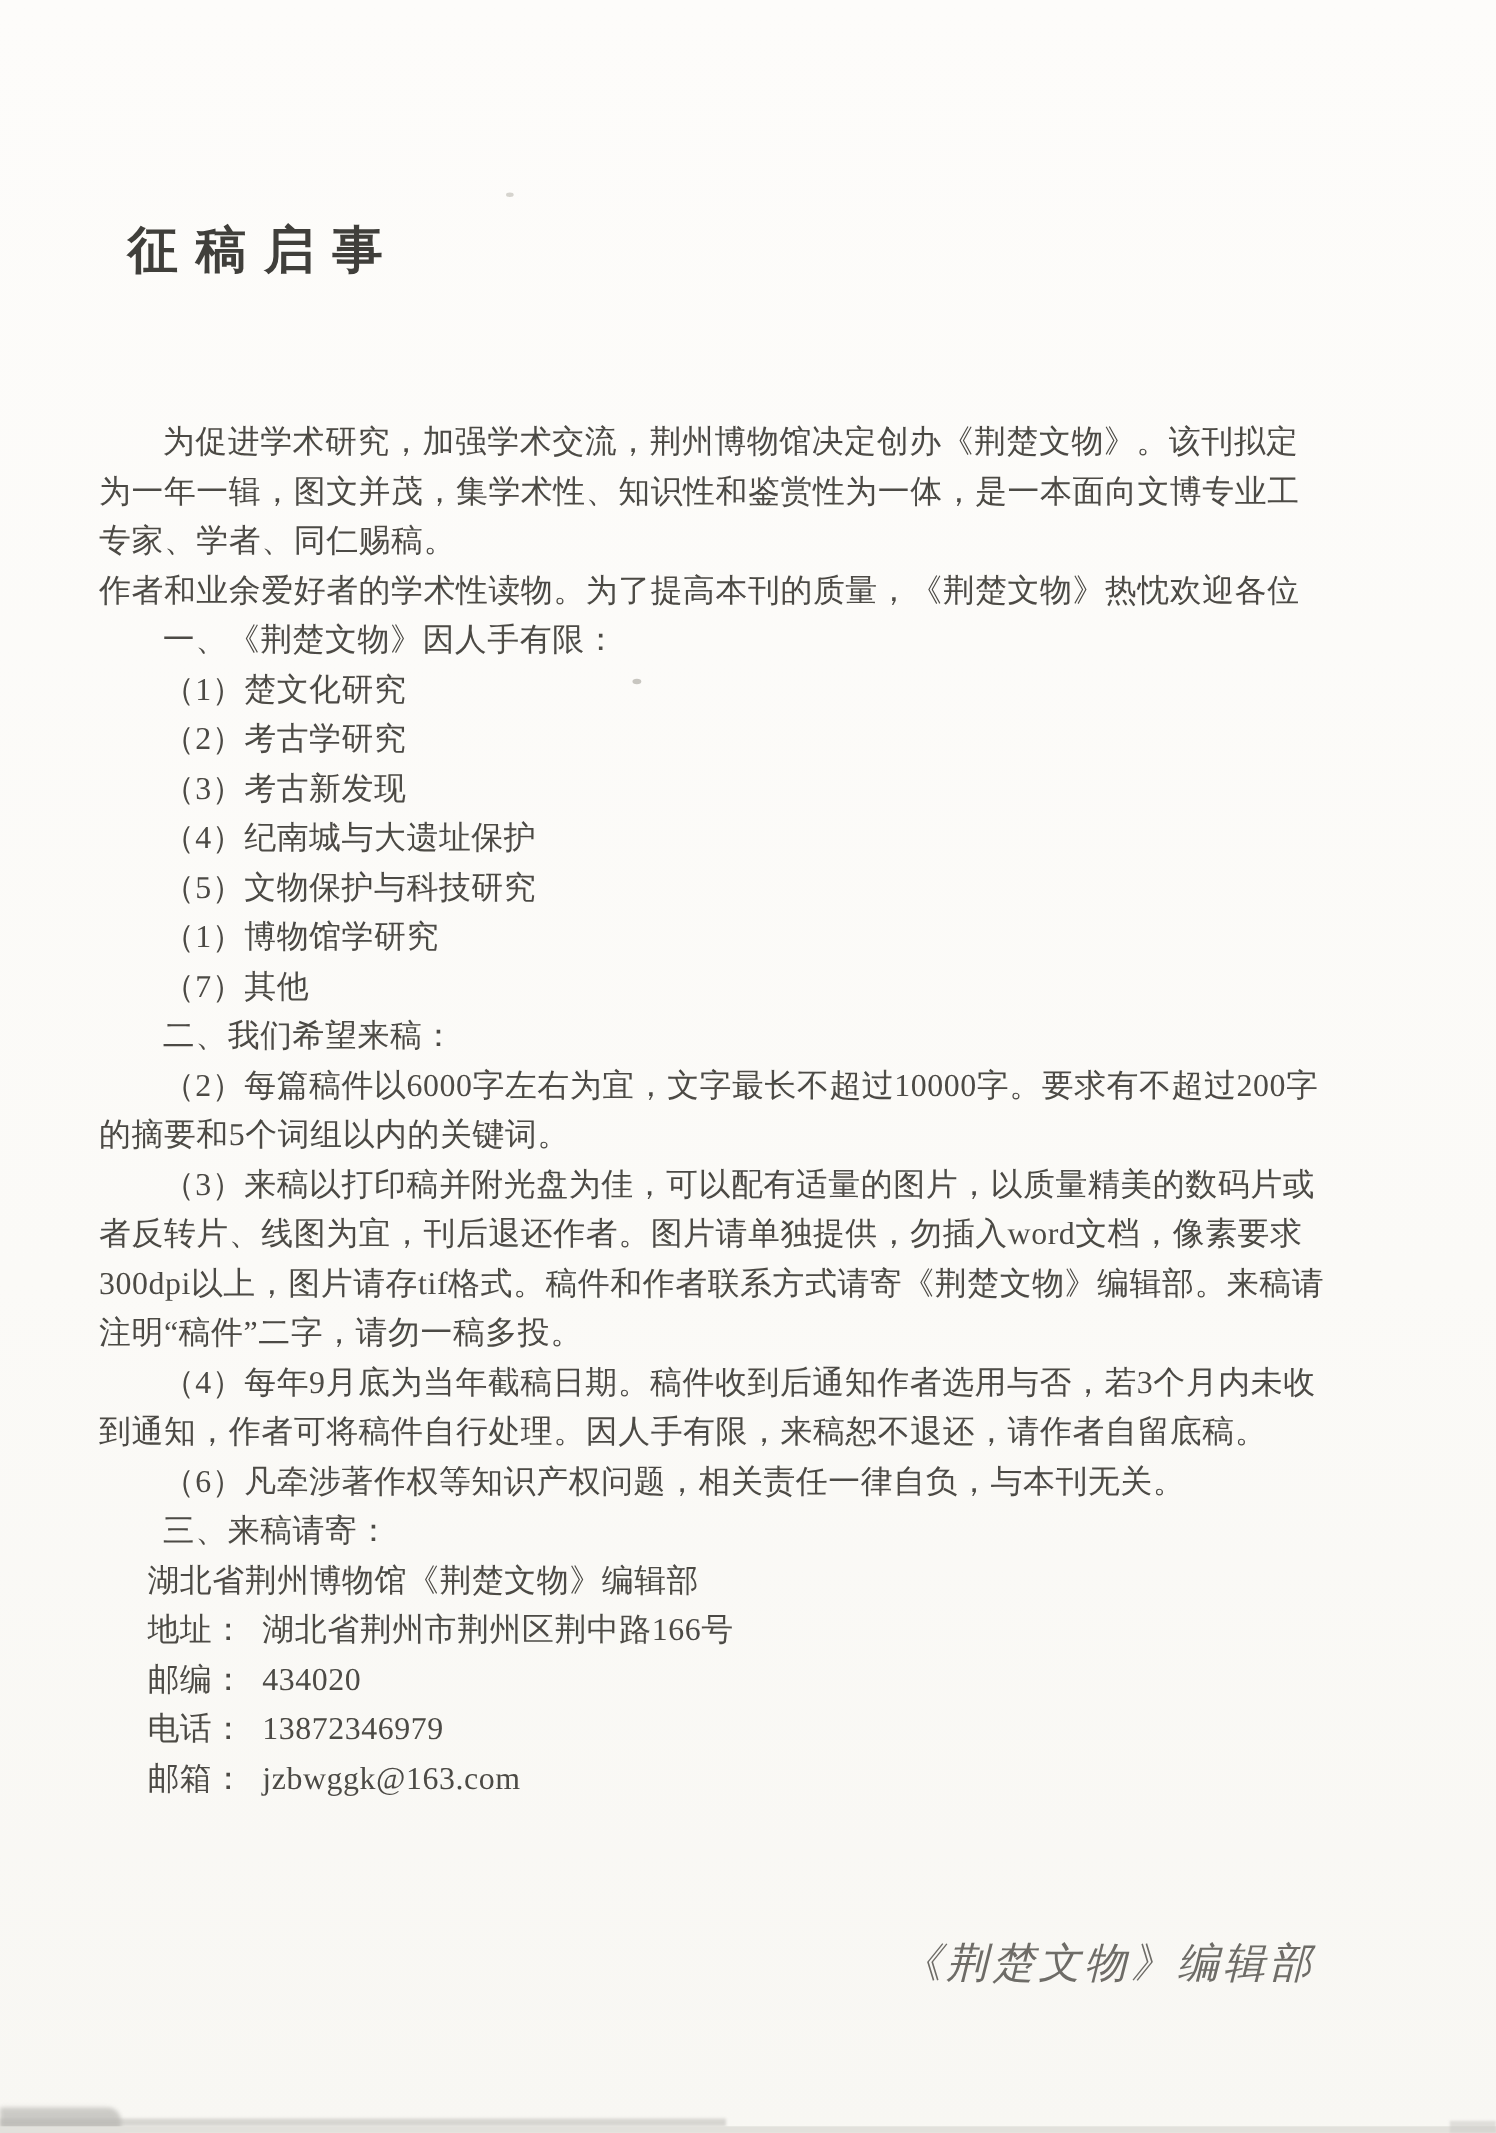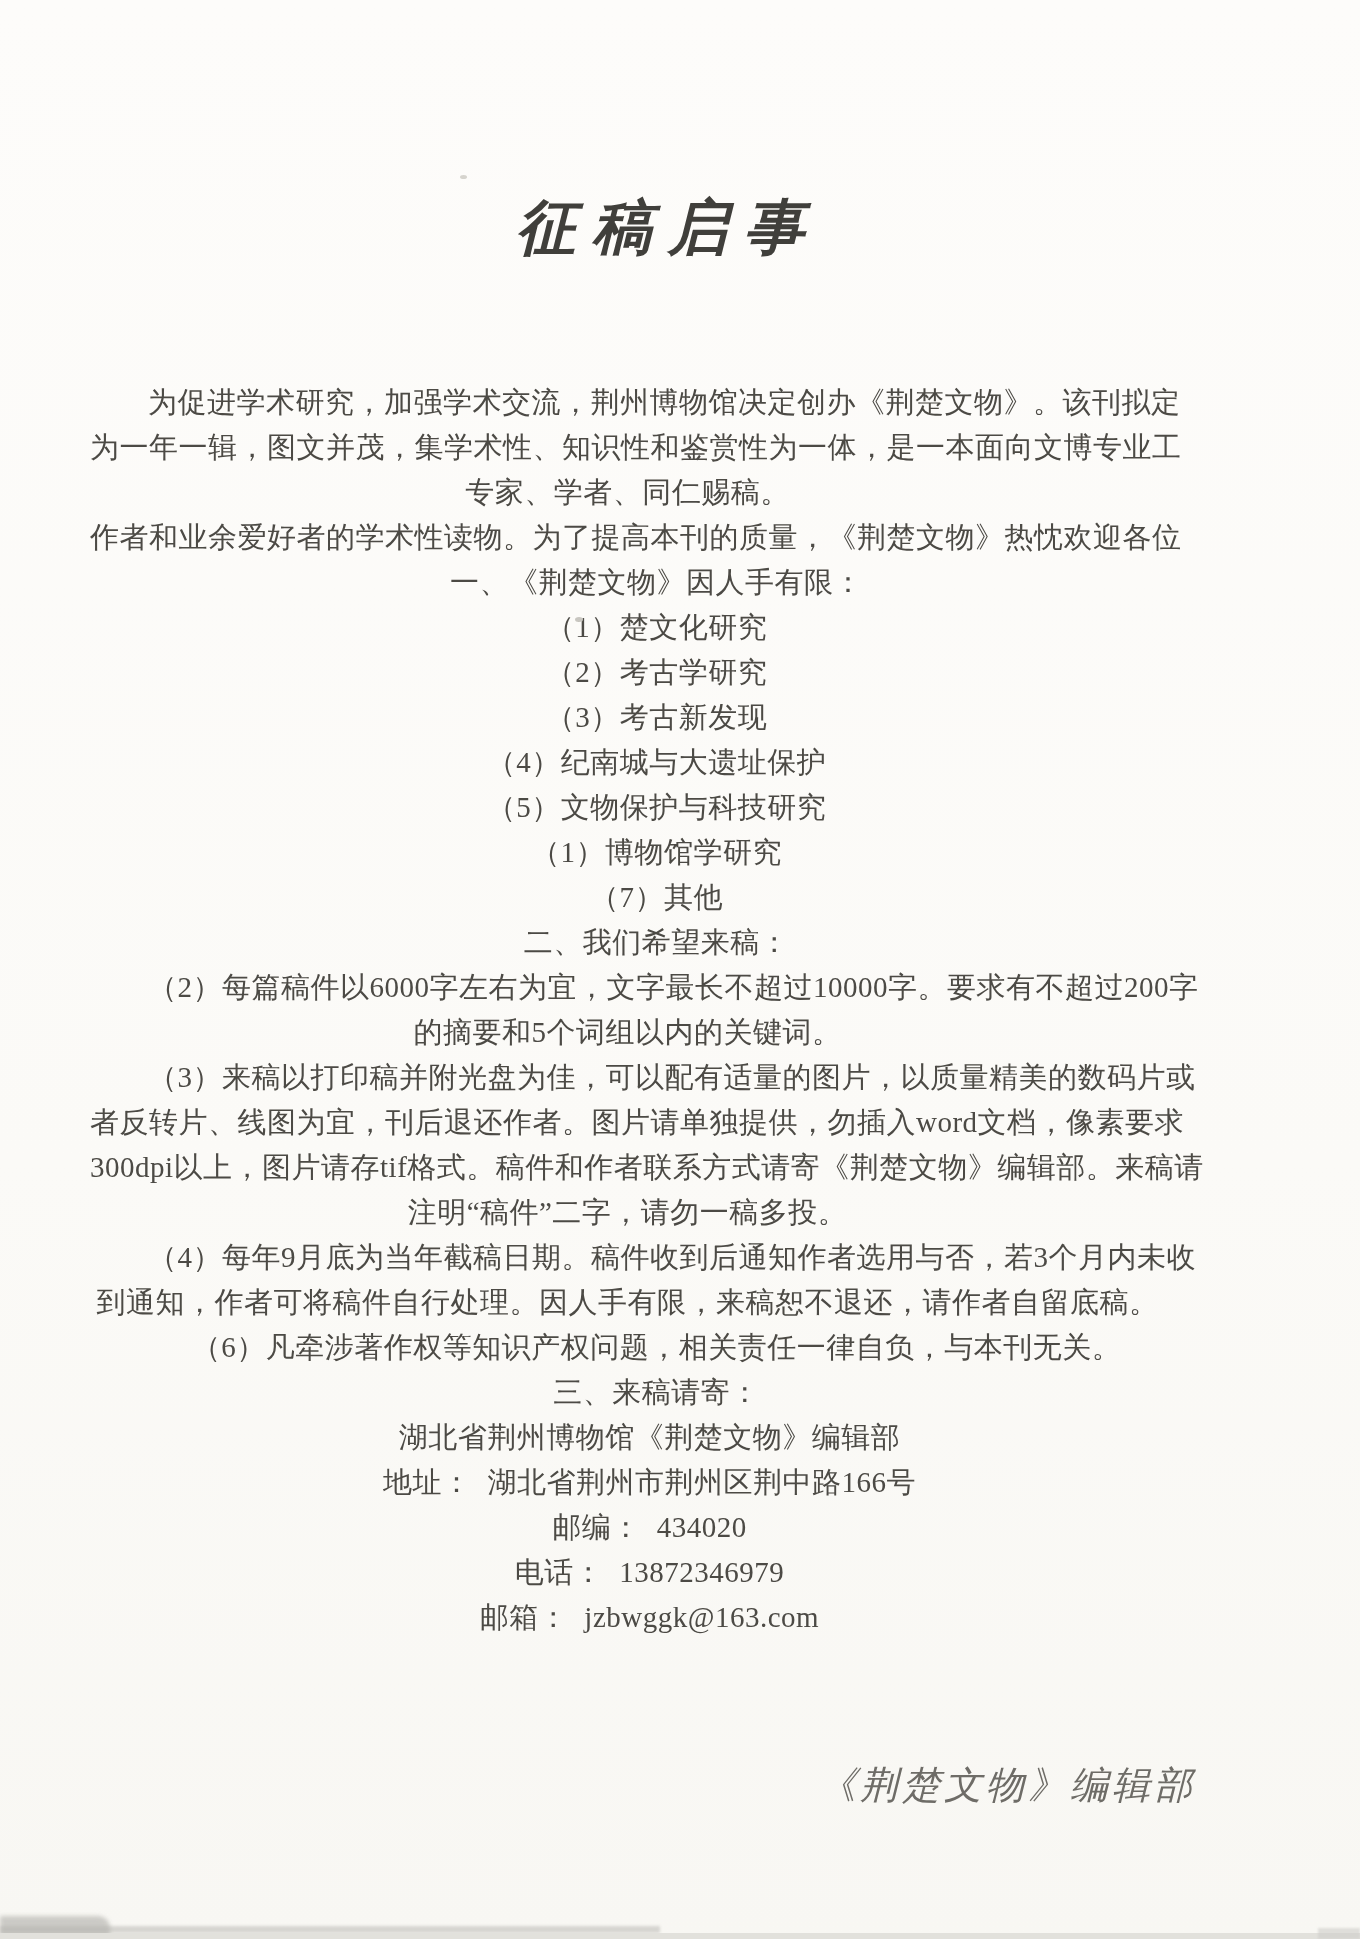--- a/index.html
+++ b/index.html
@@ -10,27 +10,26 @@
     font-family: "Liberation Serif", "DejaVu Serif", serif;
     color: #4c4a45;
     overflow: hidden;
   }
   .page {
     position: absolute; inset: 0;
     background: linear-gradient(180deg, #fdfcfa 0%, #fbfaf7 60%, #f8f7f3 100%);
   }
   .doc-title {
     position: absolute; top: 198px; left: 100px; width: 1120px; margin: 0;
-    text-align: center;
-    font-size: 60px; line-height: 60px; font-weight: bold;
+    text-align: left;
+    font-size: 46px; line-height: 60px; font-weight: bold;
     letter-spacing: 16px; text-indent: 16px;
     color: #403f3b;
-    font-style: italic;
   }
-  .content { position: absolute; top: 380px; left: 90px; width: 1075px; text-align: center; }
+  .content { position: absolute; top: 380px; left: 90px; width: 1075px; }
   .line {
     height: 45px; line-height: 45px;
     font-size: 29px; letter-spacing: 0.5px;
     white-space: nowrap;
   }
   .indent  { padding-left: 58px; }
   .contact { padding-left: 44px; }
   .value   { margin-left: 16px; }
   .signature {
     position: absolute; top: 1763px; right: 164px;

